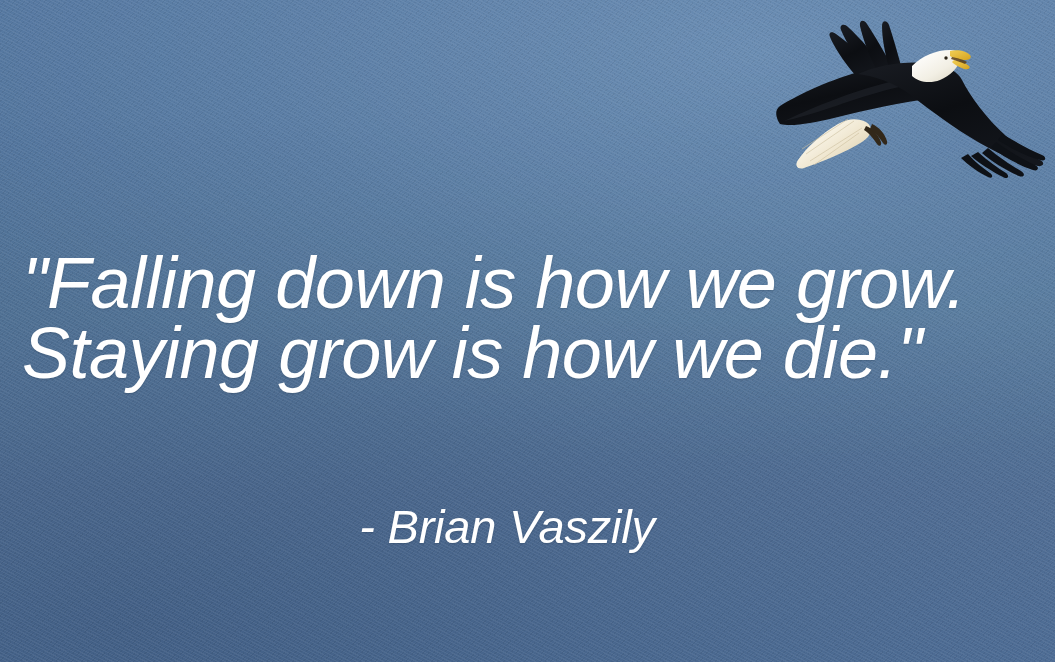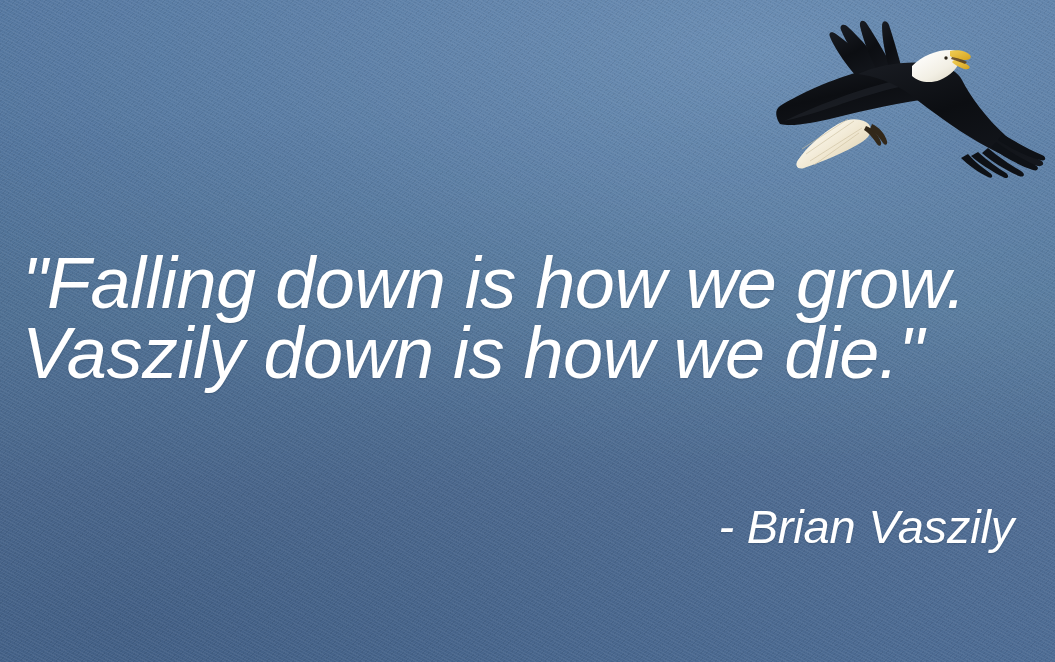--- a/index.html
+++ b/index.html
@@ -92,21 +92,21 @@
     letter-spacing: -0.5px;
     white-space: nowrap;
     text-shadow: 0 1px 2px rgba(30,48,70,0.28);
   }
 
   .attribution {
     position: absolute;
     left: 0;
     top: 500px;
     width: 1014px;
-    text-align: right;
+    text-align: center;
     color: #ffffff;
     font-family: "Liberation Sans", sans-serif;
     font-style: italic;
     font-weight: 400;
     font-size: 47px;
     line-height: 54px;
     letter-spacing: -0.2px;
     white-space: nowrap;
     text-shadow: 0 1px 2px rgba(30,48,70,0.28);
   }
@@ -209,18 +209,18 @@
         <path d="M188,33 C196,31 204,33 208,37 C210,39 208,42 204,42 C197,42 191,40 188,38 Z" fill="url(#beakGrad)"></path>
         <path d="M192,42 C198,43 204,45 207,48 C209,50 206,52 202,51 C196,49 192,46 190,44 Z" fill="url(#beakGrad)"></path>
         <path d="M190,39 C196,40 202,42 205,44 L203,46 C198,44 193,42 189,41 Z" fill="#5a3d12" opacity="0.85"></path>
         <circle cx="184" cy="40" r="1.7" fill="#2b2418"></circle>
       </g>
     </svg>
   </div>
 
   <div class="quote-block">
     <div class="quote-line">"Falling down is how we grow.</div>
-    <div class="quote-line">Vaszily down is how we die."</div>
+    <div class="quote-line">Staying grow is how we die."</div>
   </div>
 
   <div class="attribution">- Brian Vaszily</div>
 
 </div>
 
 </body></html>

